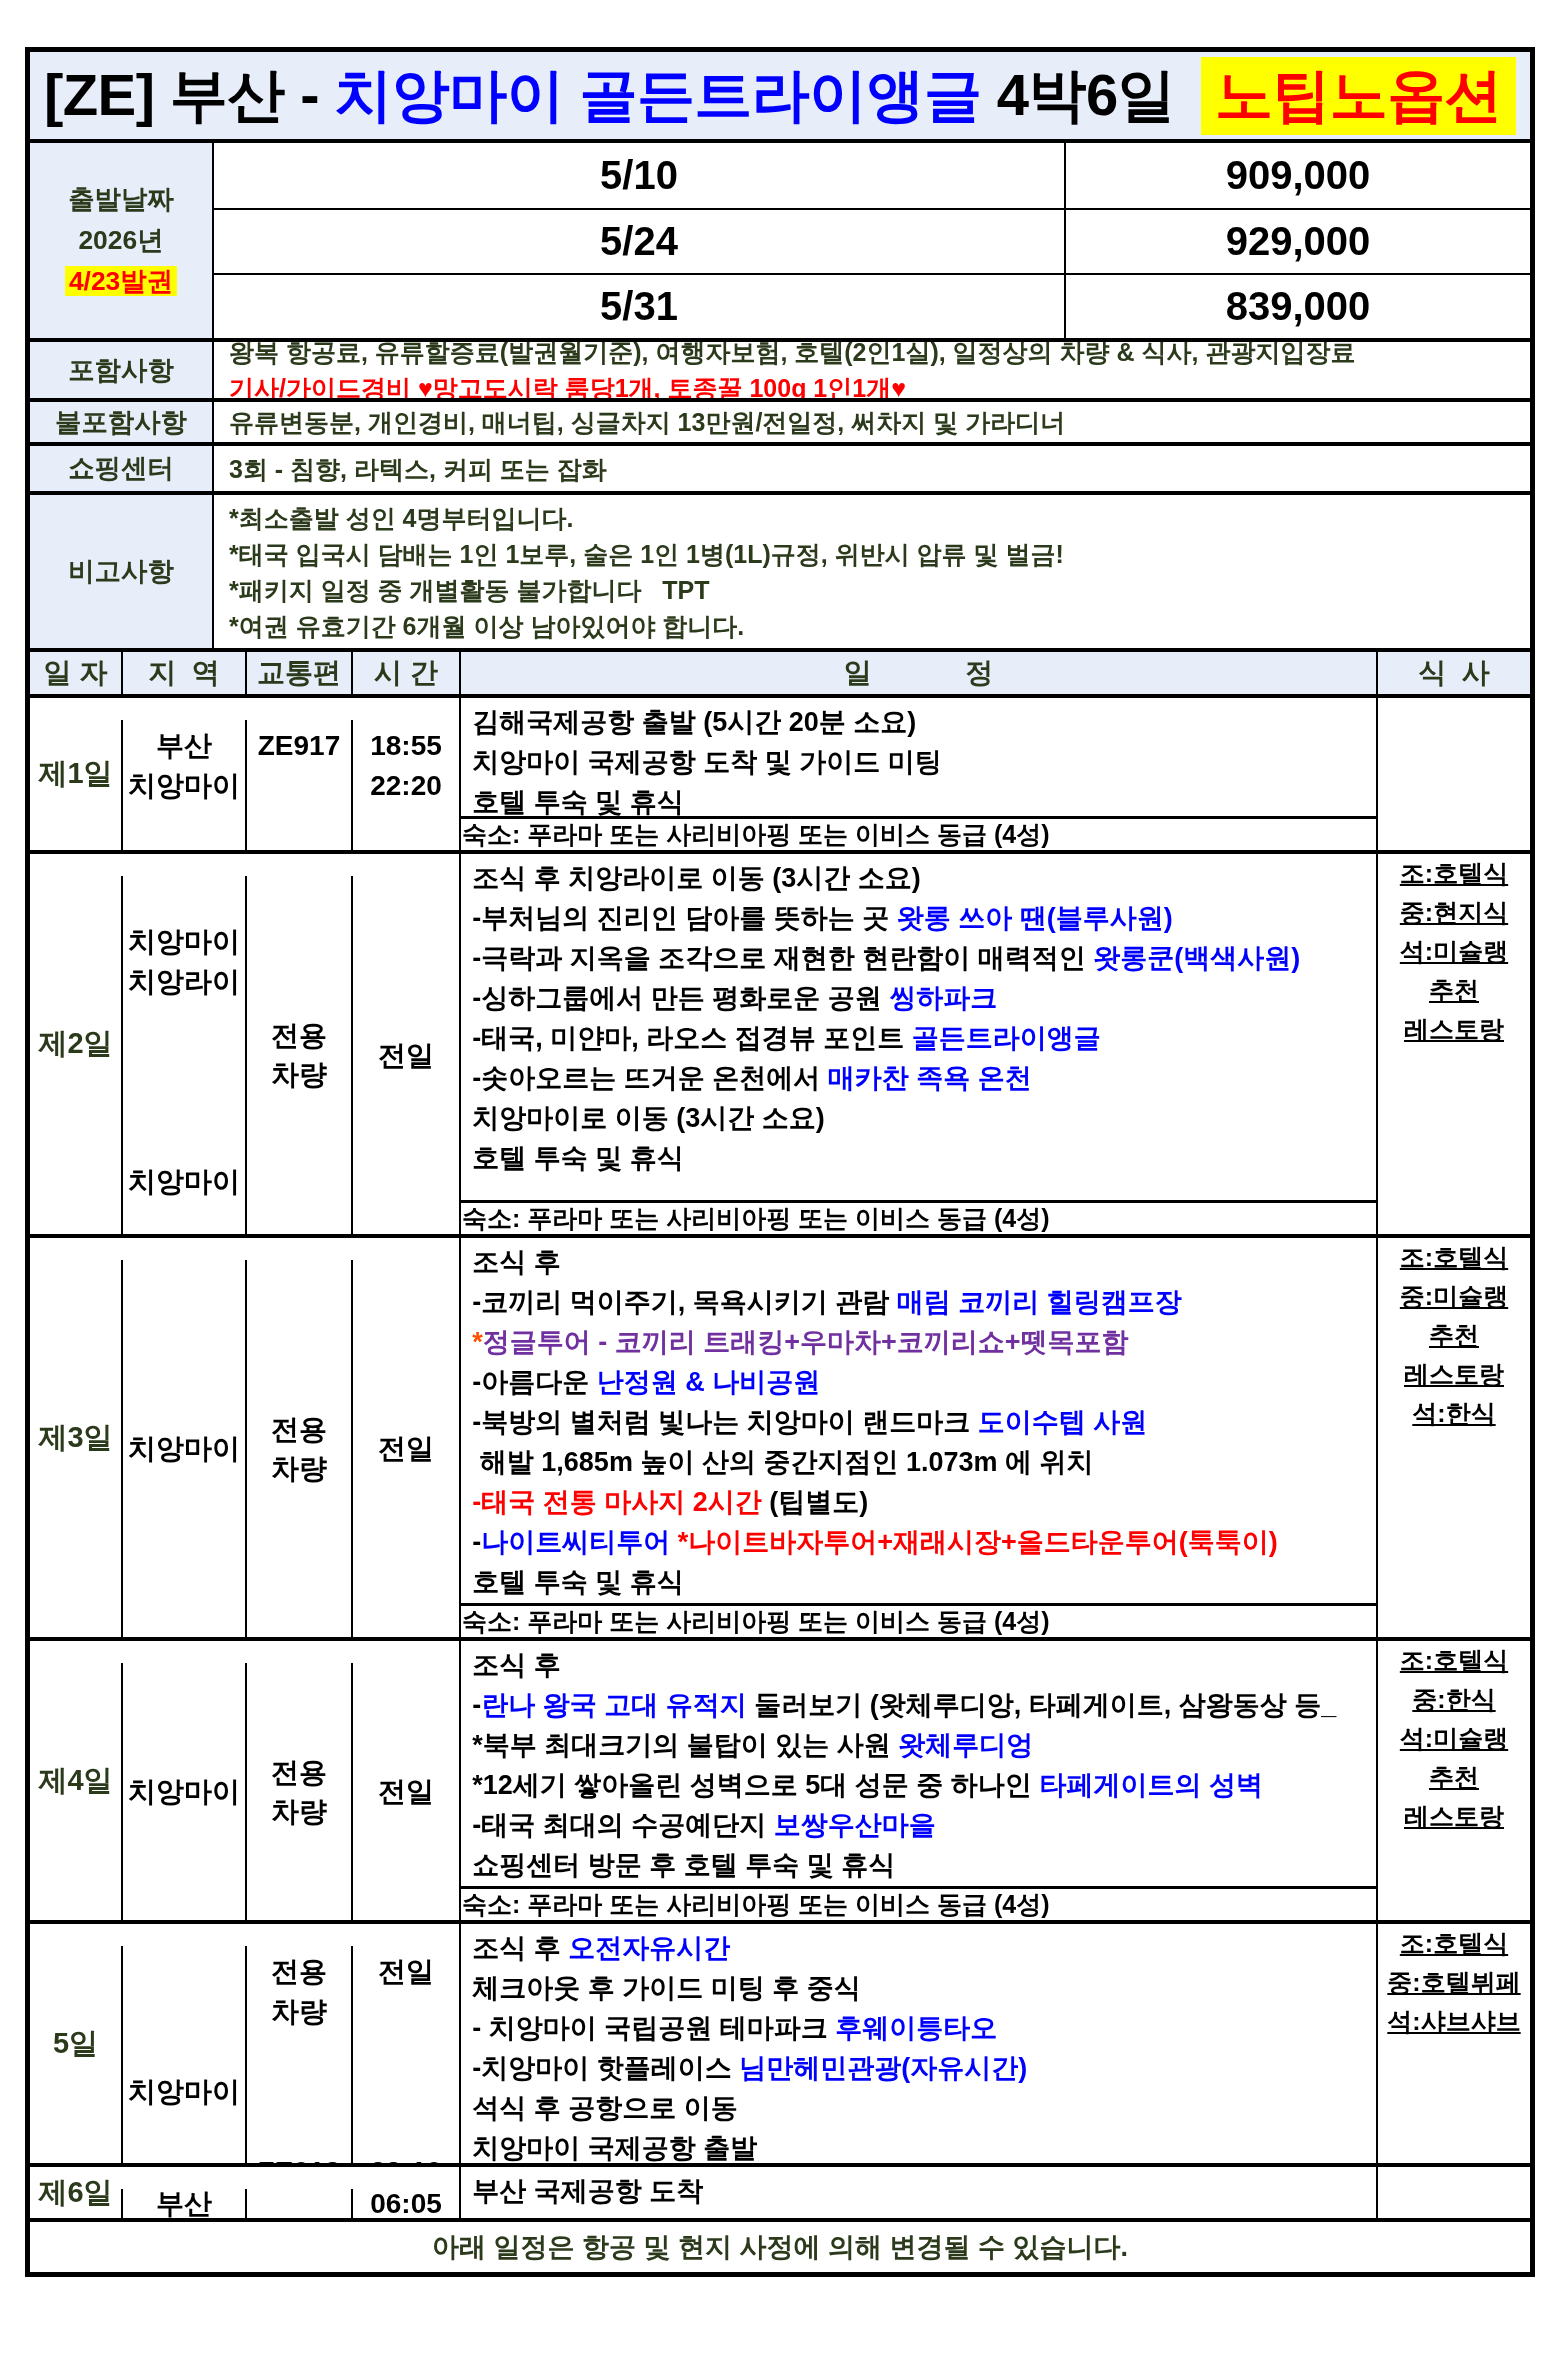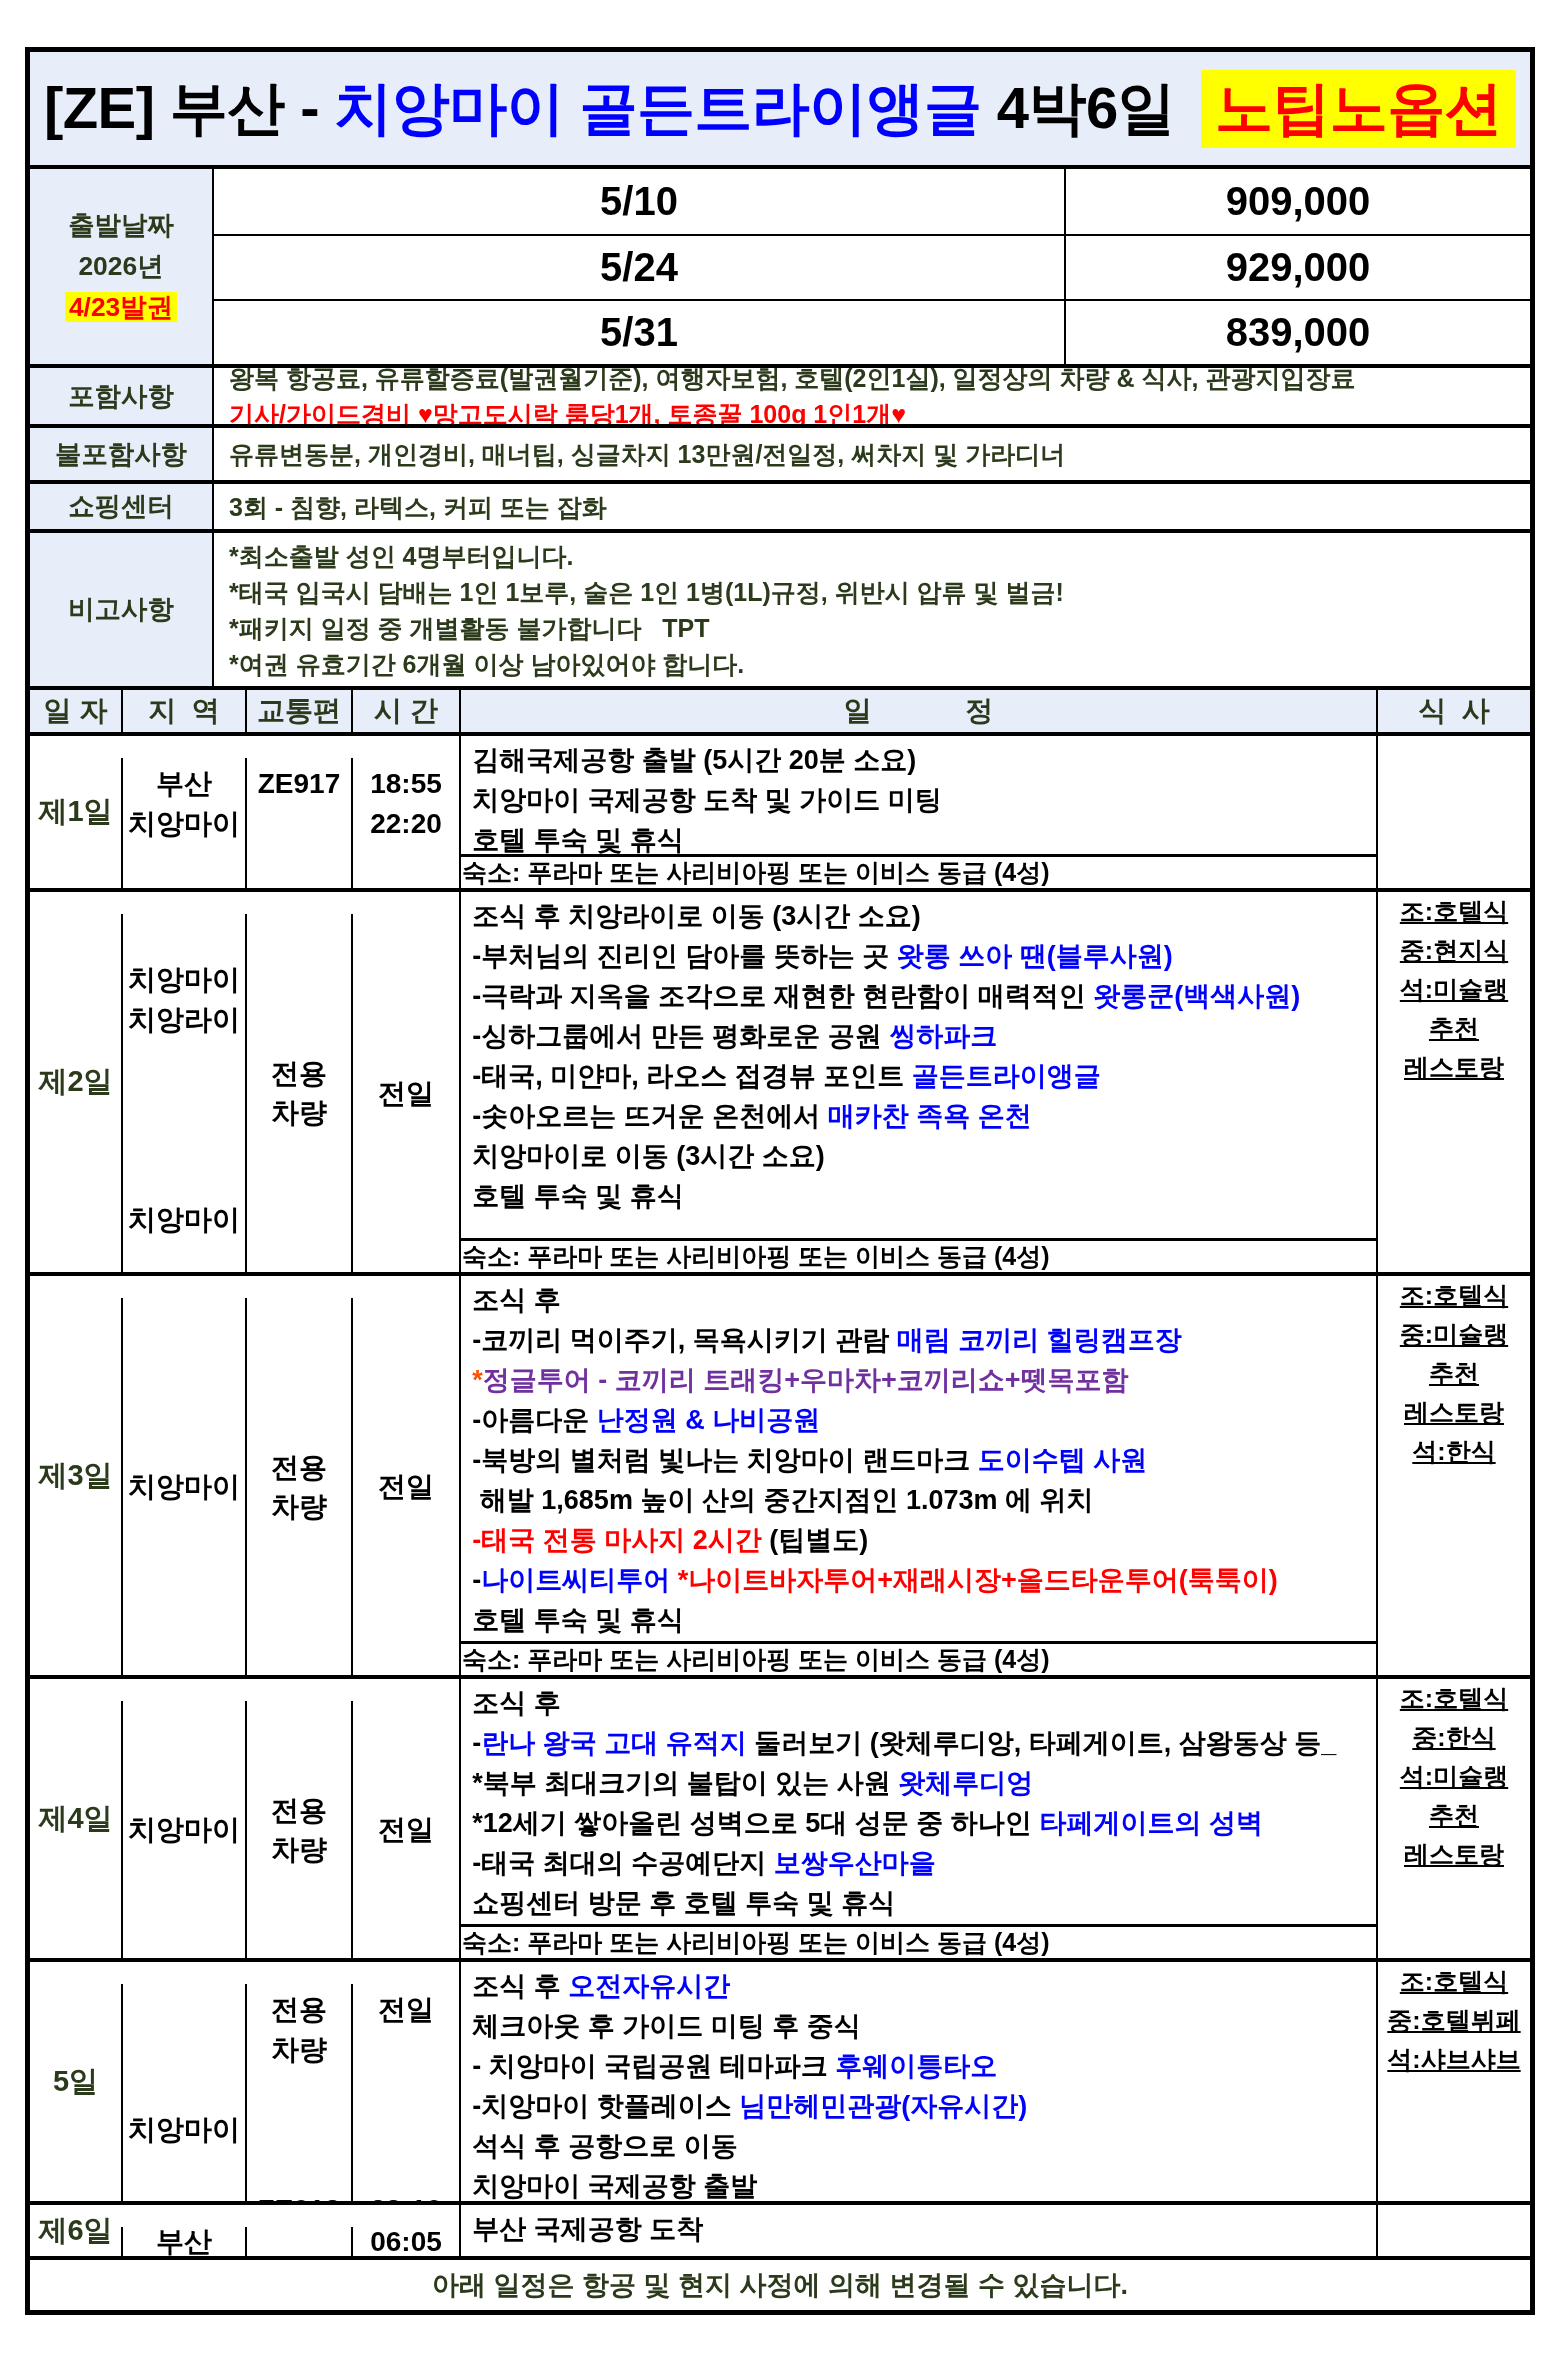--- a/index.html
+++ b/index.html
@@ -15,35 +15,35 @@
   body{
     width:1560px;height:2377px;background:#fff;position:relative;
     font-family:"Liberation Sans","DejaVu Sans",sans-serif;font-weight:700;color:#000;
   }
   .tbl{position:absolute;left:25px;top:47px;width:1510px;border:5px solid var(--bd);background:#fff;box-sizing:border-box;}
   .c-k{color:#000}.c-b{color:var(--blue)}.c-r{color:var(--red)}.c-p{color:var(--purple)}
   .c-m{color:var(--mark)}.c-g{color:var(--green)}
   .c-badge{color:var(--red);background:#FFFF00;padding:0 14px;margin-left:26px;text-align:center;}
 
   
-  .title{height:113px;background:var(--cellbg);display:flex;align-items:center;justify-content:center;
+  .title{height:87px;background:var(--cellbg);display:flex;align-items:center;justify-content:center;
          font-size:58px;white-space:pre;letter-spacing:-0.6px;}
 
   
   .dates{display:grid;grid-template-columns:182px 852px 1fr;border-top:4.4px solid var(--bd);}
   .d-label{grid-row:1/4;background:var(--cellbg);display:flex;flex-direction:column;align-items:center;justify-content:center;
            gap:6.3px;font-size:26.4px;color:var(--green);}
   .d-label .badge-y{color:var(--red);background:#FFFF00;padding:0 3.8px;}
   .d-date,.d-price{border-left:2.5px solid var(--bd);height:65px;display:flex;align-items:center;justify-content:center;
            font-size:40px;box-sizing:border-box;}
   .rowline{border-top:2.5px solid var(--bd);}
 
   
   .info-row{display:grid;grid-template-columns:182px 1fr;border-top:4.4px solid var(--bd);box-sizing:border-box;}
-  .info-0{height:60px}.info-1{height:56px}.info-2{height:49px}.info-3{height:157px}
+  .info-0{height:60px}.info-1{height:44px}.info-2{height:49px}.info-3{height:157px}
   .info-label{background:var(--cellbg);display:flex;align-items:center;justify-content:center;font-size:26.4px;color:var(--green);}
   .info-body{border-left:2.5px solid var(--bd);display:flex;flex-direction:column;justify-content:center;padding-left:15px;overflow:hidden;}
   .info-line{font-size:25px;line-height:36px;white-space:pre-wrap;}
 
   
   .sched-head{display:grid;grid-template-columns:91px 124px 106px 108px 1fr 154px;border-top:4.4px solid var(--bd);
               background:var(--cellbg);height:42px;}
   .sched-head>div{display:flex;align-items:center;justify-content:center;font-size:28px;color:var(--green);
               border-left:2.5px solid var(--bd);white-space:pre;}
   .sched-head>div:first-child{border-left:none;}

